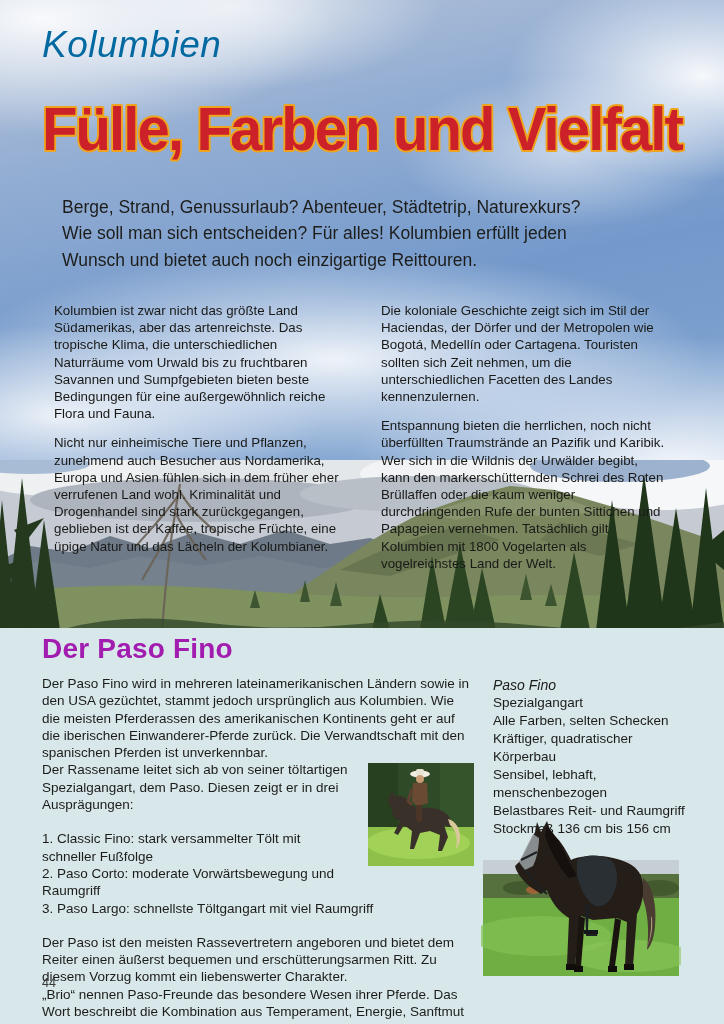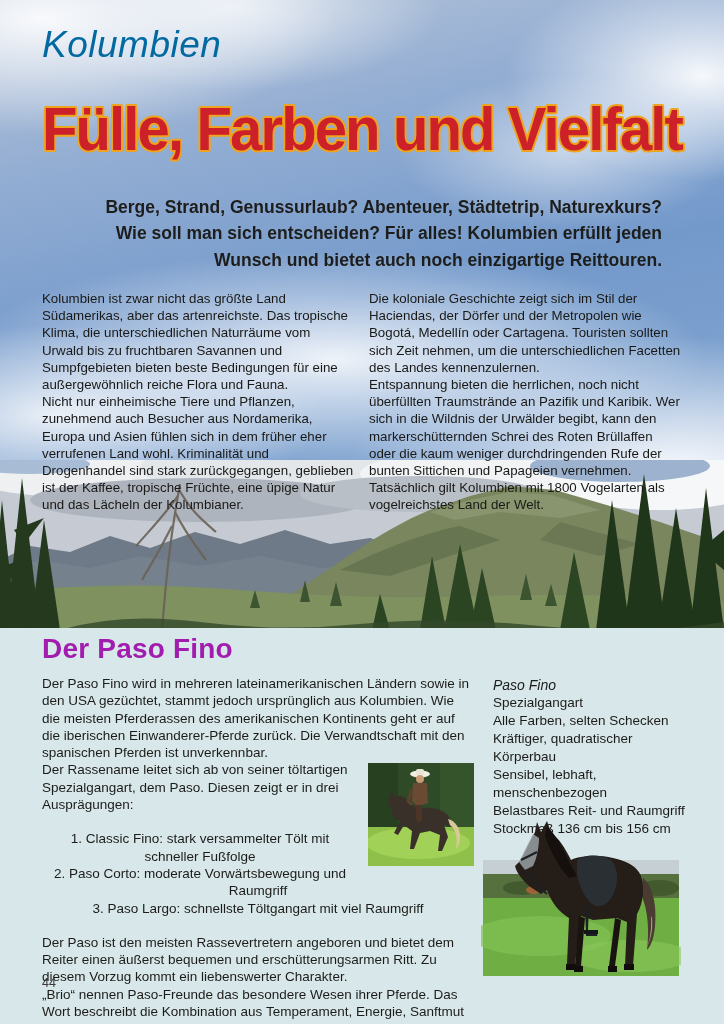--- a/index.html
+++ b/index.html
@@ -30,47 +30,47 @@
   }
   .headline-svg{position:absolute;left:30px;top:90px;}
   .headline-text{
     font-family:"Liberation Sans","DejaVu Sans",sans-serif;
     font-weight:bold;font-size:62px;letter-spacing:-2px;
     fill:#cc2129;stroke:#eea41c;stroke-width:4px;paint-order:stroke;
     stroke-linejoin:round;
   }
   .intro{
     position:absolute;left:62px;top:194px;width:600px;
-    text-align:right;white-space:pre-line;
-    font-size:17.5px;line-height:1.5;color:#1d1d1b;font-weight:700;
+    text-align:left;white-space:pre-line;
+    font-size:17.5px;line-height:1.5;color:#1d1d1b;font-weight:400;
   }
   .columns{
     position:absolute;left:42px;top:290px;width:641px;
     display:flex;gap:14px;
   }
   .col{width:313px;font-size:13.3px;line-height:17.2px;color:#191917;}
-  .col p{margin:0;}
+  .col p{margin:12px;}
   
   .landscape{position:absolute;left:0;top:460px;width:724px;height:170px;}
   
   .panel{position:absolute;left:0;top:628px;width:724px;height:396px;background:#d8e7e9;}
   .paso-heading{
     position:absolute;left:42px;top:633px;
     font-size:28px;font-weight:bold;color:#a21caf;letter-spacing:.2px;
   }
   .paso-main{
     position:absolute;left:42px;top:675px;width:432px;
     font-size:13.5px;line-height:17.3px;color:#1c1c1a;
   }
   .paso-main p{margin:0;}
   .float-photo{
     float:right;width:106px;height:103px;margin:2px 0 6px 10px;
   }
   .paso-list{margin:17px 0;padding:0;list-style:none;}
-  .paso-list li{margin:0;text-align:center;}
+  .paso-list li{margin:0;}
   .breed-box{
     position:absolute;left:493px;top:676px;width:205px;
     font-size:13.5px;line-height:18px;color:#1c1c1a;
   }
   .breed-title{font-style:italic;font-size:14px;margin:0 0 2px 0;}
   .breed-box div{margin:0;}
   .horse-photo{position:absolute;left:481px;top:816px;width:200px;height:162px;}
   .page-number{
     position:absolute;left:42px;top:976px;
     font-size:12.5px;color:#3a3a38;

